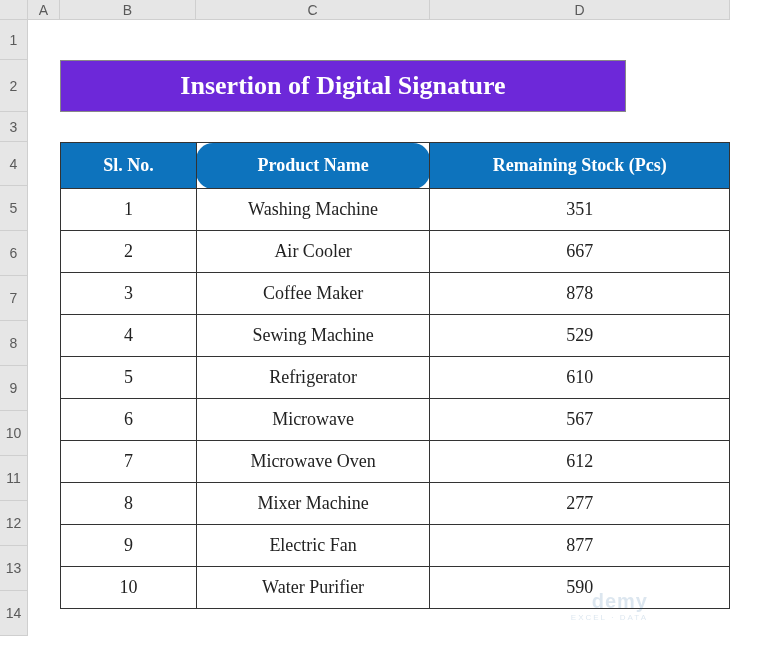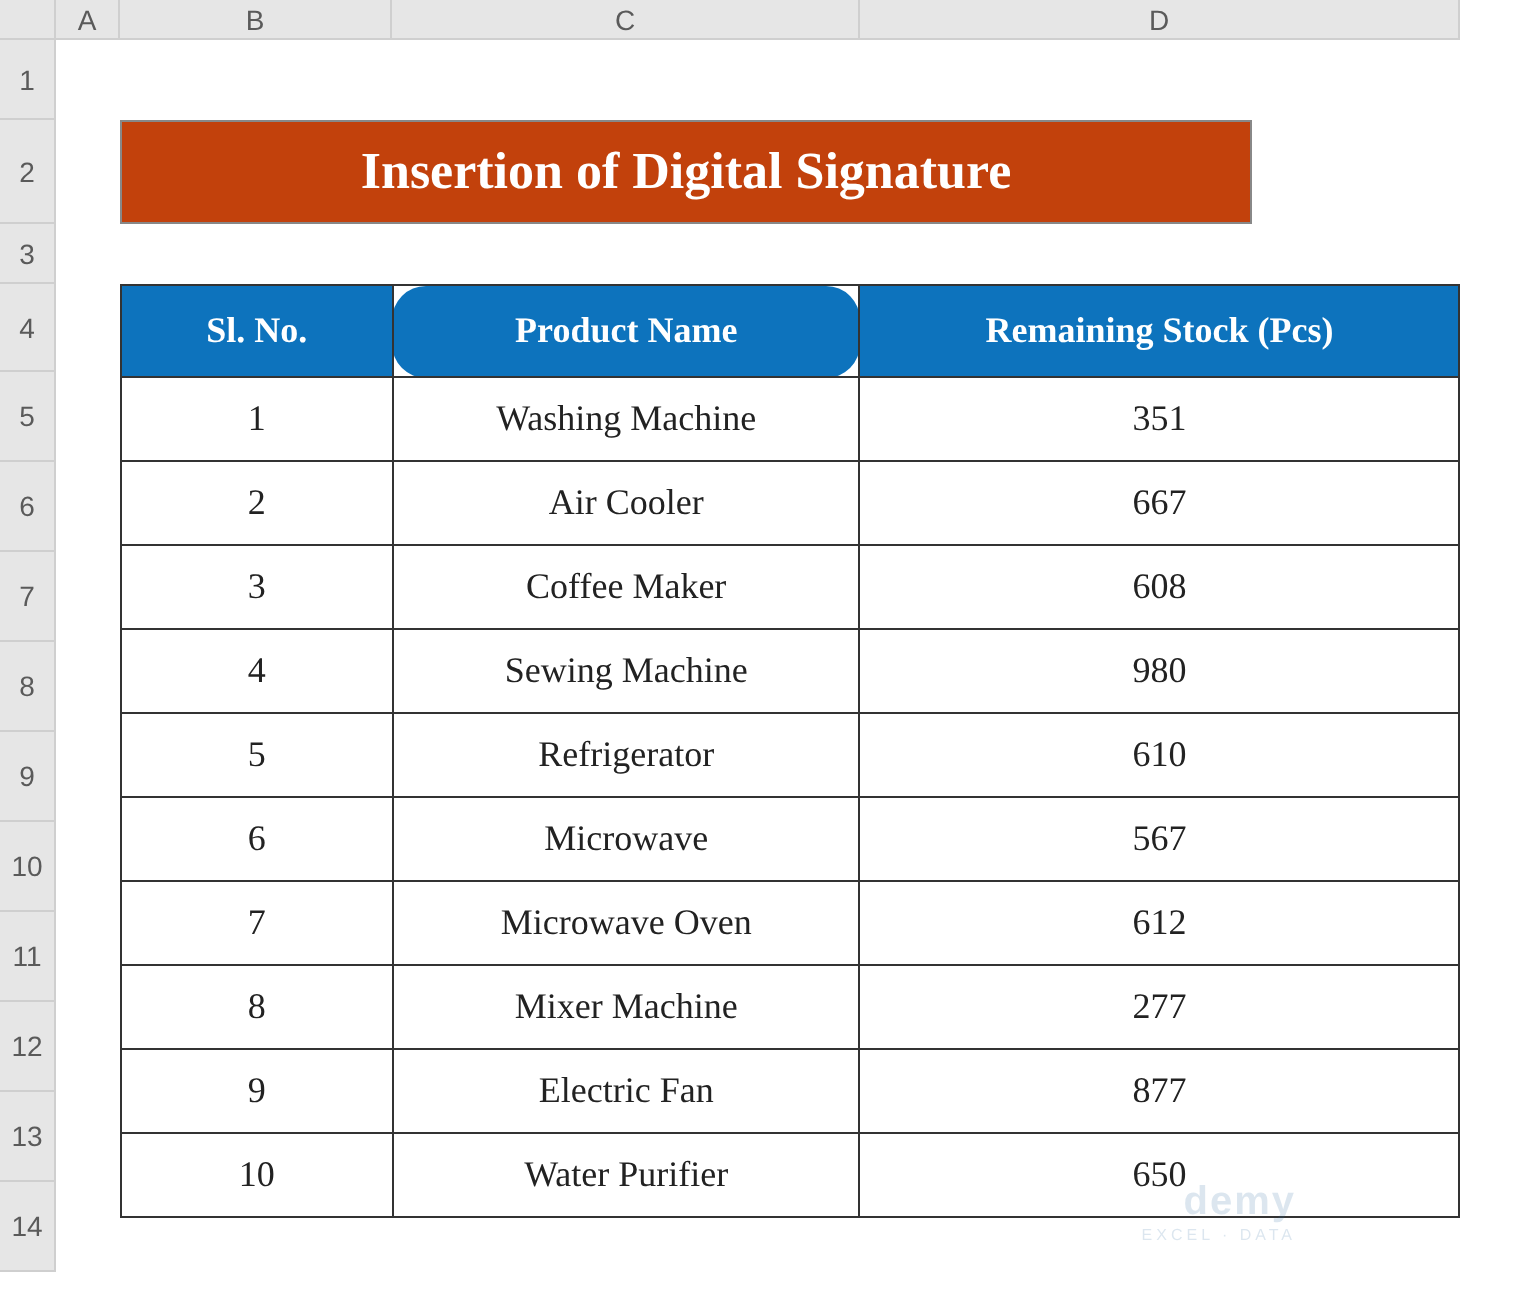--- a/index.html
+++ b/index.html
@@ -67,21 +67,21 @@
       left: 28px;
       top: 20px;
     }
 
     .title-cell {
       position: absolute;
       left: 32px;
       top: 40px;
       width: 566px;
       height: 52px;
-      background: #c2410c;
+      background: #6d28d9;
       color: #ffffff;
       font-size: 26px;
       font-weight: bold;
       display: flex;
       align-items: center;
       justify-content: center;
       font-family: Georgia, "Times New Roman", serif;
       border: 1px solid #888;
     }
 
@@ -172,26 +172,26 @@
         <td class="td-D">351</td>
       </tr>
       <tr>
         <td class="td-B">2</td>
         <td class="td-C">Air Cooler</td>
         <td class="td-D">667</td>
       </tr>
       <tr>
         <td class="td-B">3</td>
         <td class="td-C">Coffee Maker</td>
-        <td class="td-D">608</td>
+        <td class="td-D">878</td>
       </tr>
       <tr>
         <td class="td-B">4</td>
         <td class="td-C">Sewing Machine</td>
-        <td class="td-D">980</td>
+        <td class="td-D">529</td>
       </tr>
       <tr>
         <td class="td-B">5</td>
         <td class="td-C">Refrigerator</td>
         <td class="td-D">610</td>
       </tr>
       <tr>
         <td class="td-B">6</td>
         <td class="td-C">Microwave</td>
         <td class="td-D">567</td>
@@ -207,21 +207,21 @@
         <td class="td-D">277</td>
       </tr>
       <tr>
         <td class="td-B">9</td>
         <td class="td-C">Electric Fan</td>
         <td class="td-D">877</td>
       </tr>
       <tr>
         <td class="td-B">10</td>
         <td class="td-C">Water Purifier</td>
-        <td class="td-D">650</td>
+        <td class="td-D">590</td>
       </tr>
     </tbody>
   </table>
 </div>
 
 <div class="watermark">
   <div class="wm1">demy</div>
   <div class="wm2">EXCEL · DATA</div>
 </div>
 

